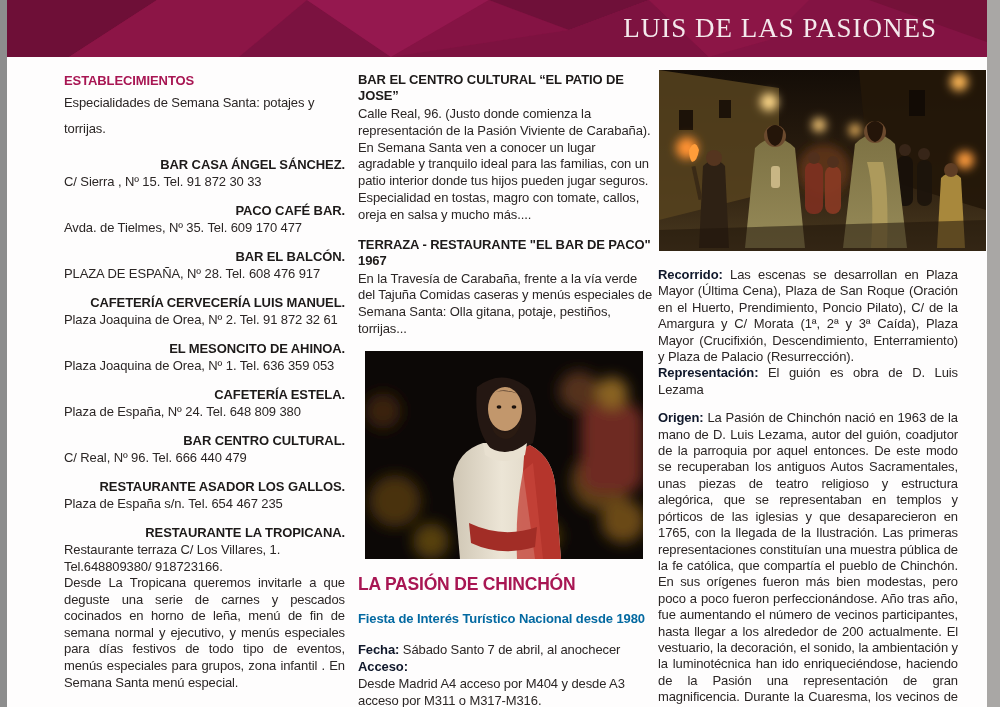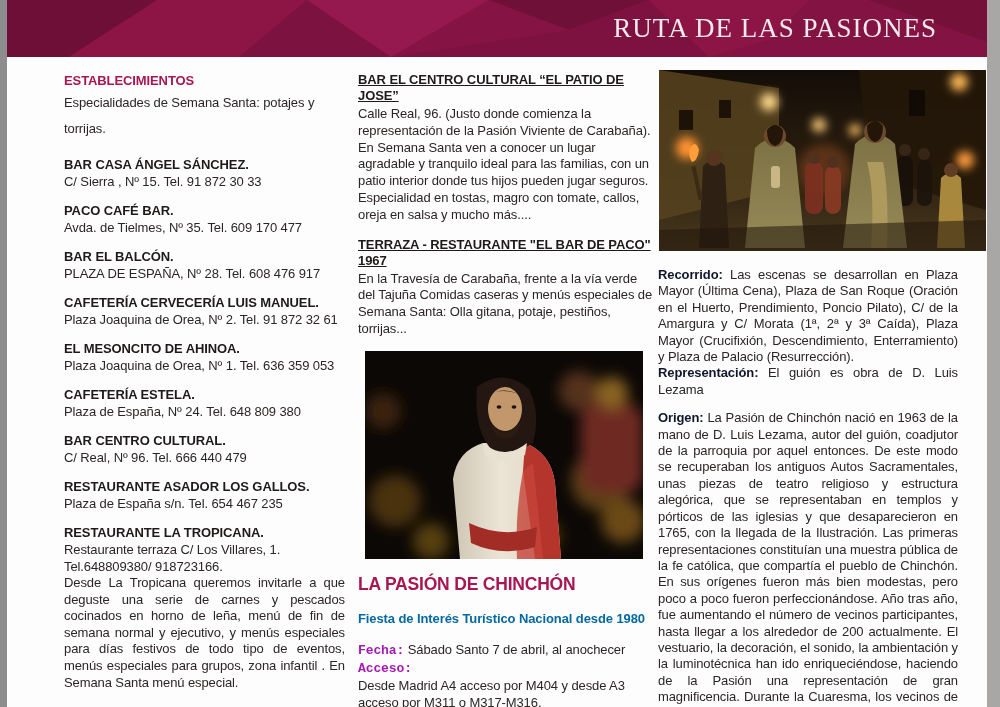--- a/index.html
+++ b/index.html
@@ -23,37 +23,37 @@
   
   .col{position:absolute;top:72px;}
   .col-left{left:64px;width:281px;}
   .col-mid{left:358px;width:296px;}
   .col-right{left:658px;width:330px;top:70px;}
 
   .sec-head{font-weight:bold;font-size:13px;color:#a81653;margin:0 0 1px 0;line-height:17px;}
   .sub{font-size:13px;line-height:26px;margin:0 0 14px 0;}
 
   .est{margin:0 0 12px 0;}
-  .est-name{font-weight:bold;font-size:13px;line-height:17px;color:#1d1a19;}
+  .est-name{font-weight:bold;font-size:13px;line-height:17px;color:#1d1a19;text-align:right;}
   .est-line{font-size:13px;line-height:17px;}
   .est-note{font-size:13px;line-height:16.6px;margin:0;text-align:justify;}
 
-  .mid-head{font-weight:bold;font-size:13px;line-height:16px;color:#1d1a19;margin:0 0 2px 0;text-decoration:underline;}
+  .mid-head{font-weight:bold;font-size:13px;line-height:16px;color:#1d1a19;margin:0 0 2px 0;}
   .mid-body{font-size:13px;line-height:16.8px;margin:0 0 13px 0;}
 
   figure{margin:0;padding:0;}
   .photo{display:block;overflow:hidden;background:#100b07;}
   .photo-jesus{width:278px;height:208px;margin:7px 0 14px 7px;}
   .photo-procession{width:327px;height:181px;margin:0 0 16px 1px;}
   .photo svg{display:block;width:100%;height:100%;}
 
   .pasion-title{font-weight:bold;font-size:17.5px;color:#a81653;letter-spacing:-0.2px;margin:7px 0 0 0;line-height:22px;}
   .pasion-sub{font-weight:bold;font-size:13px;color:#0369a1;margin:15px 0 6px 0;line-height:17px;}
   .info{font-size:13px;line-height:17px;margin:14px 0 0 0;}
-  .info b{color:#a21caf;font-family:Liberation Mono, monospace;}
+  .info b{color:#0f172a;}
 
   .rcol-p{font-size:13px;line-height:16.4px;margin:0;text-align:justify;width:300px;}
   .rcol-p + .rcol-p{margin-top:12px;}
   .rcol-p b{color:#0f172a;}
 </style>
 </head>
 <body>
 
 <div class="edge-left"></div>
 <div class="edge-right"></div>
@@ -65,21 +65,21 @@
     <polygon points="150,0 300,0 232,57 62,57" fill="#8c1546"></polygon>
     <polygon points="300,0 384,57 232,57" fill="#7b1240"></polygon>
     <polygon points="300,0 482,0 384,57" fill="#95184f"></polygon>
     <polygon points="482,0 562,30 384,57" fill="#851344"></polygon>
     <polygon points="482,0 642,0 562,30" fill="#6f1039"></polygon>
     <polygon points="562,30 642,0 702,57 384,57" fill="#7d1240"></polygon>
     <polygon points="642,0 802,0 762,40 702,57" fill="#8c1546"></polygon>
     <polygon points="802,0 980,0 980,57 702,57 762,40" fill="#831343"></polygon>
     <polygon points="862,0 980,42 980,0" fill="#751139"></polygon>
   </svg>
-  <div class="banner-title">RUTA DE LAS PASIONES</div>
+  <div class="banner-title">LUIS DE LAS PASIONES</div>
 </header>
 
 <section class="col col-left">
   <h3 class="sec-head">ESTABLECIMIENTOS</h3>
   <p class="sub">Especialidades de Semana Santa: potajes y torrijas.</p>
 
   <div class="est">
     <div class="est-name">BAR CASA ÁNGEL SÁNCHEZ.</div>
     <div class="est-line">C/ Sierra , Nº 15. Tel. 91 872 30 33</div>
   </div>

